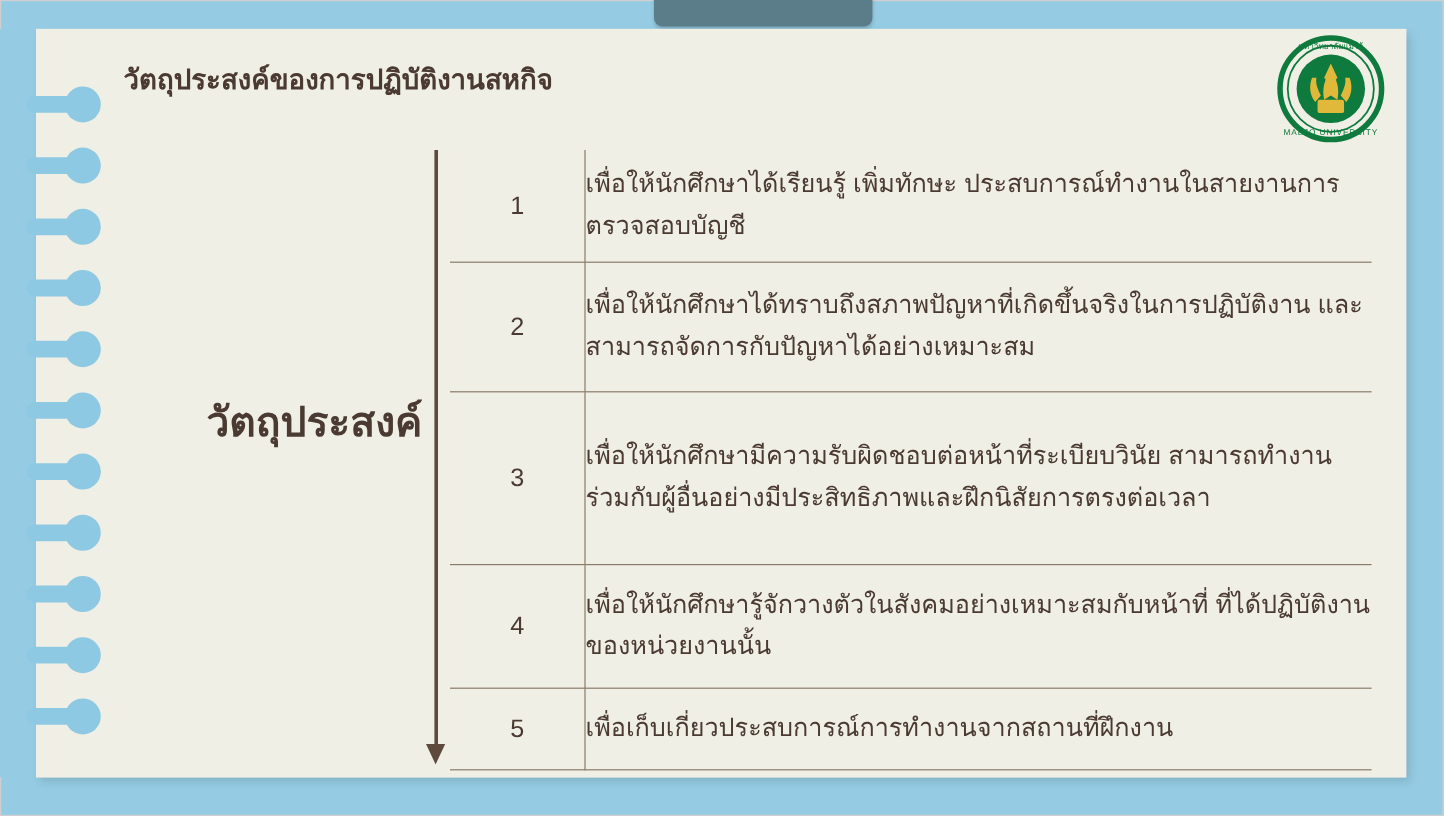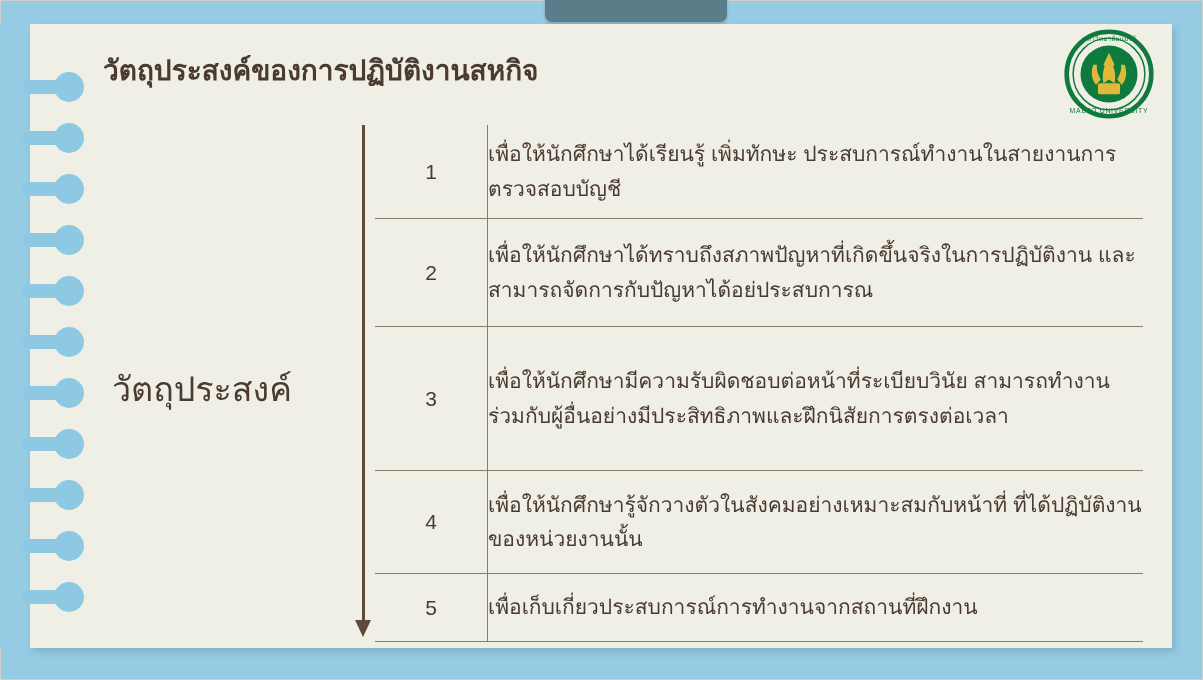--- a/index.html
+++ b/index.html
@@ -82,21 +82,21 @@
     height: 30px;
     border-radius: 50%;
     background: #8ec9e3;
   }
 
   
   .title {
     position: absolute;
     left: 103px;
     top: 48px;
-    font-size: 28px;
+    font-size: 23px;
     font-weight: bold;
     color: #4a3a31;
     letter-spacing: 0px;
     white-space: nowrap;
   }
 
   
   .logo {
     position: absolute;
     left: 1063px;
@@ -104,26 +104,25 @@
     width: 92px;
     height: 92px;
   }
 
   
   .side-label {
     position: absolute;
     left: 112px;
     top: 324px;
     width: 240px;
-    text-align: left;
+    text-align: right;
     font-size: 34px;
-    font-weight: normal;
+    font-weight: bold;
     color: #4a3a31;
     white-space: nowrap;
-    margin-top: 38px;
   }
 
   
   .arrow-line {
     position: absolute;
     left: 362px;
     top: 125px;
     width: 3px;
     height: 498px;
     background: #5d4a3d;
@@ -248,21 +247,21 @@
   <div class="arrow-head"></div>
 
   <table class="table">
     <tbody id="objectives-body">
         <tr class="r1">
           <td class="num-cell">1</td>
           <td class="txt-cell">เพื่อให้นักศึกษาได้เรียนรู้ เพิ่มทักษะ ประสบการณ์ทำงานในสายงานการตรวจสอบบัญชี</td>
         </tr>
         <tr class="r2">
           <td class="num-cell">2</td>
-          <td class="txt-cell">เพื่อให้นักศึกษาได้ทราบถึงสภาพปัญหาที่เกิดขึ้นจริงในการปฏิบัติงาน และสามารถจัดการกับปัญหาได้อย่ประสบการณ</td>
+          <td class="txt-cell">เพื่อให้นักศึกษาได้ทราบถึงสภาพปัญหาที่เกิดขึ้นจริงในการปฏิบัติงาน และสามารถจัดการกับปัญหาได้อย่างเหมาะสม</td>
         </tr>
         <tr class="r3">
           <td class="num-cell">3</td>
           <td class="txt-cell">เพื่อให้นักศึกษามีความรับผิดชอบต่อหน้าที่ระเบียบวินัย สามารถทำงานร่วมกับผู้อื่นอย่างมีประสิทธิภาพและฝึกนิสัยการตรงต่อเวลา</td>
         </tr>
         <tr class="r4">
           <td class="num-cell">4</td>
           <td class="txt-cell">เพื่อให้นักศึกษารู้จักวางตัวในสังคมอย่างเหมาะสมกับหน้าที่ ที่ได้ปฏิบัติงานของหน่วยงานนั้น</td>
         </tr>
         <tr class="r5">

